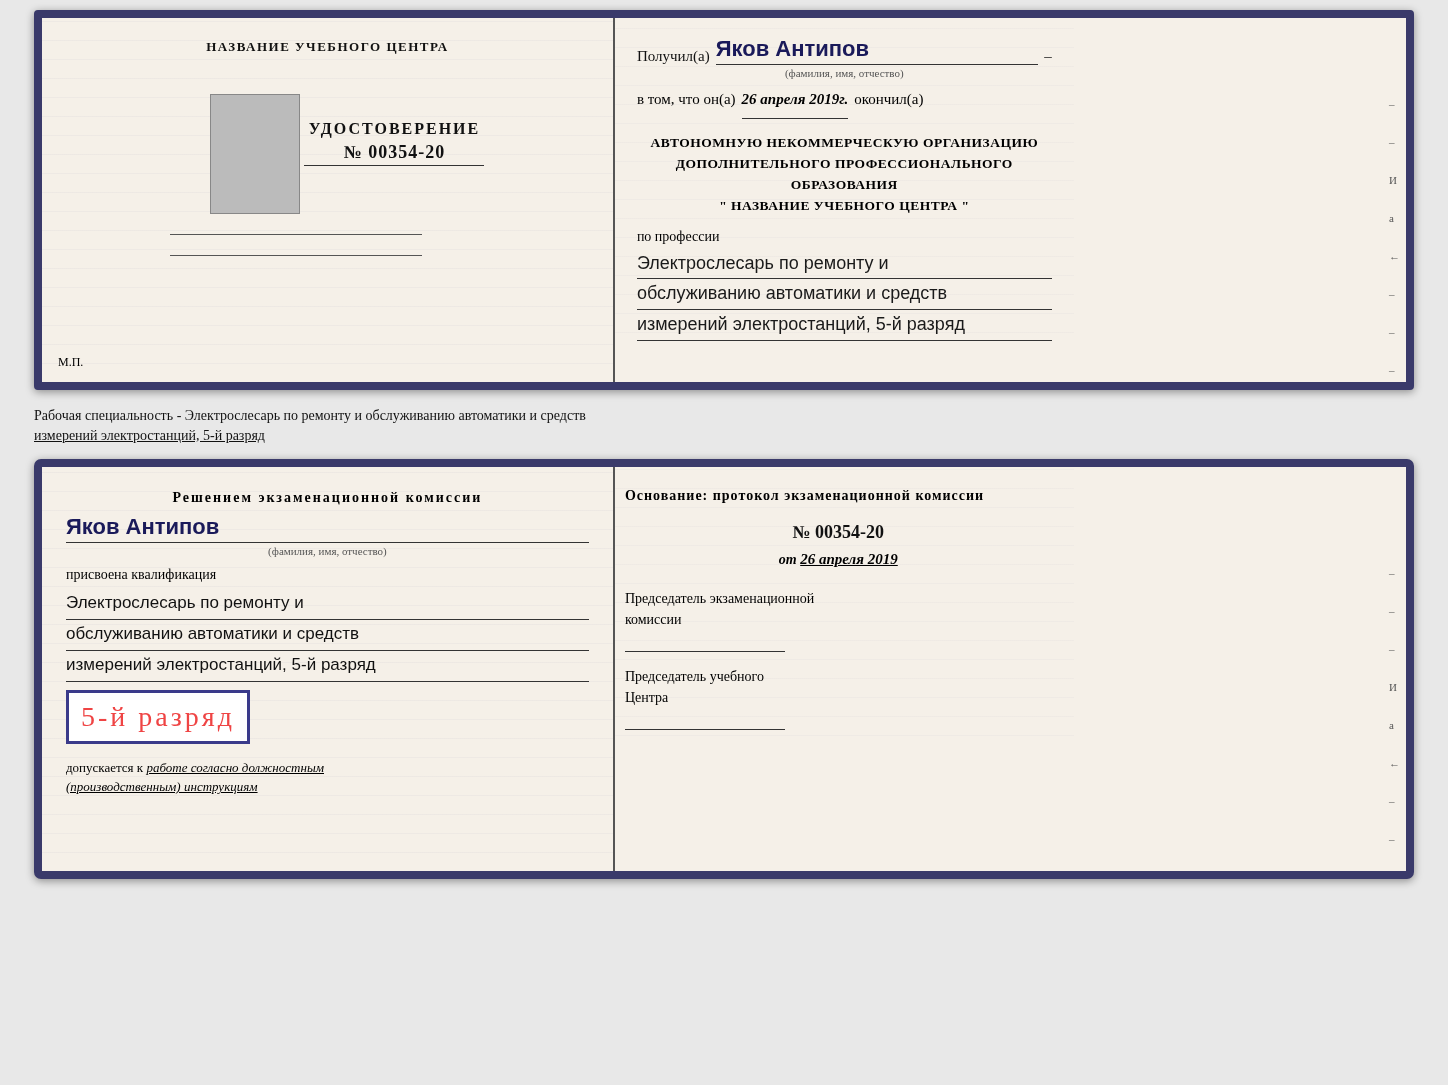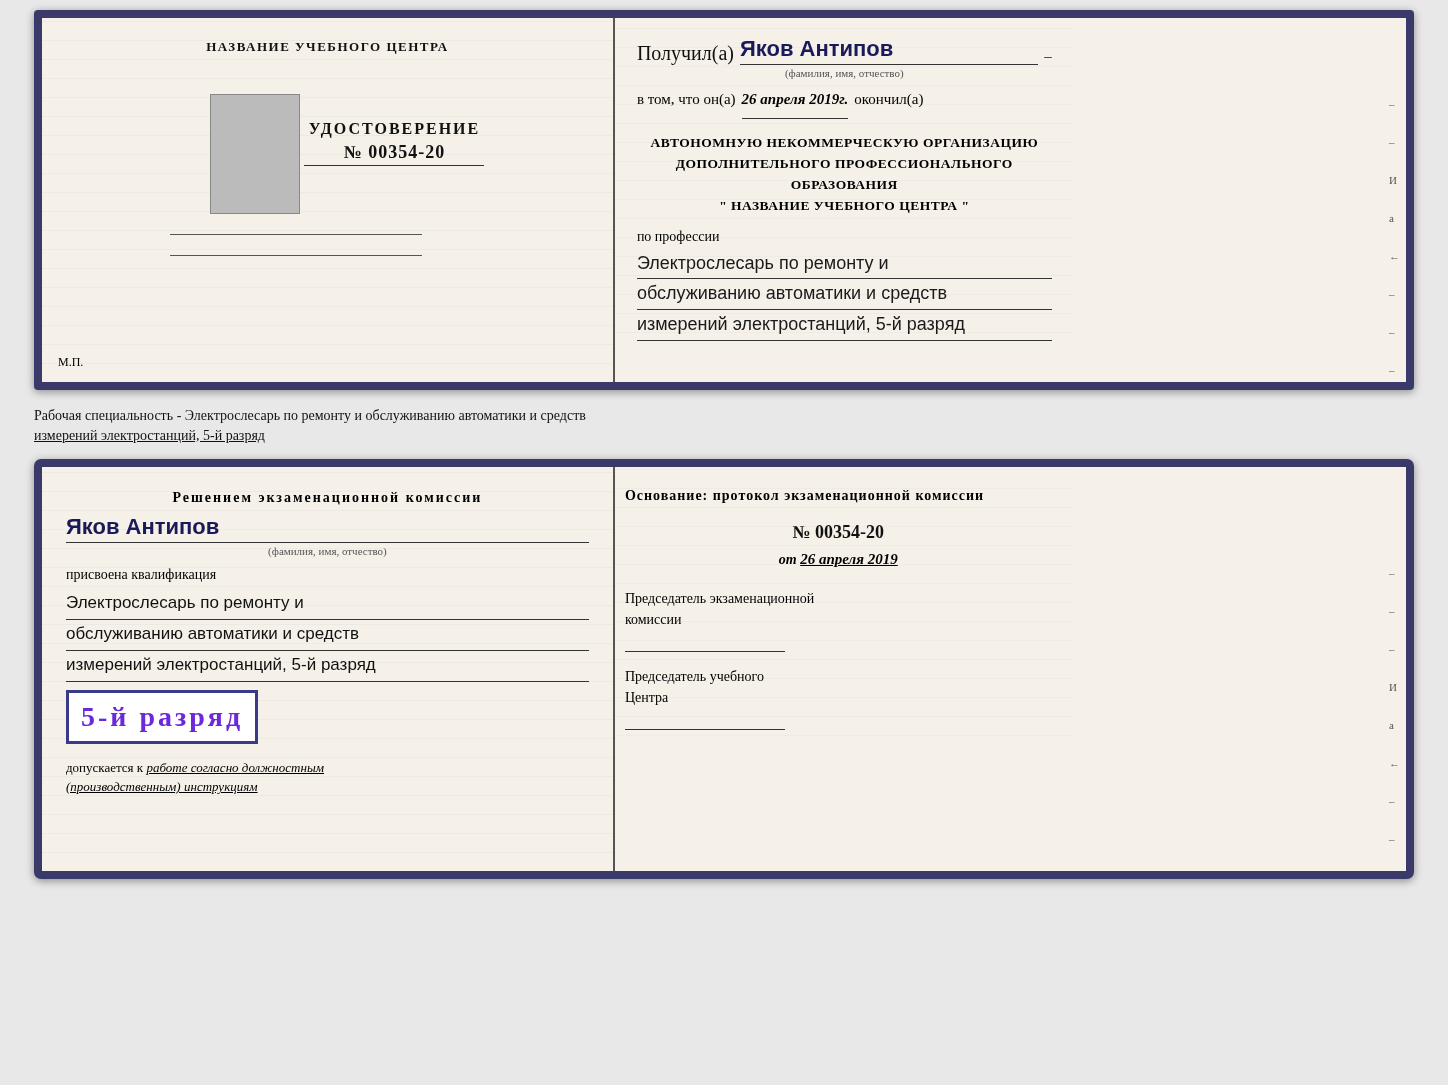--- a/index.html
+++ b/index.html
@@ -274,23 +274,23 @@
 
     .qual-line {
       border-bottom: 1px solid #333;
       display: block;
       padding-bottom: 1px;
     }
 
     .rank-badge {
       background: white;
       border: 3px solid #3a3a8a;
-      color: #6d28d9;
+      color: #ef4444;
       font-size: 28px;
-      font-weight: bold;
+      font-weight: normal;
       letter-spacing: 3px;
       text-align: center;
       padding: 8px 12px;
       margin: 8px 0;
       display: inline-block;
     }
 
     .допускается-line {
       font-size: 13px;
       margin-top: 6px;
@@ -394,21 +394,21 @@
 
 
         <div class="mp-label">М.П.</div>
       </div>
     </div>
 
     <div class="top-doc-right-wrapper">
       <div class="doc-top-right">
 
         <div class="recv-line">
-          <span style="font-size:20px;">Получил(а)</span>
+          <span style="font-size:15px;">Получил(а)</span>
           <span class="recv-name">Яков Антипов</span>
           <span style="font-size:15px;">–</span>
         </div>
         <div class="name-subtitle">(фамилия, имя, отчество)</div>
 
         <div class="in-that-line">
           <span>в том, что он(а)</span>
           <span class="date-underline">26 апреля 2019г.</span>
           <span>окончил(а)</span>
         </div>

